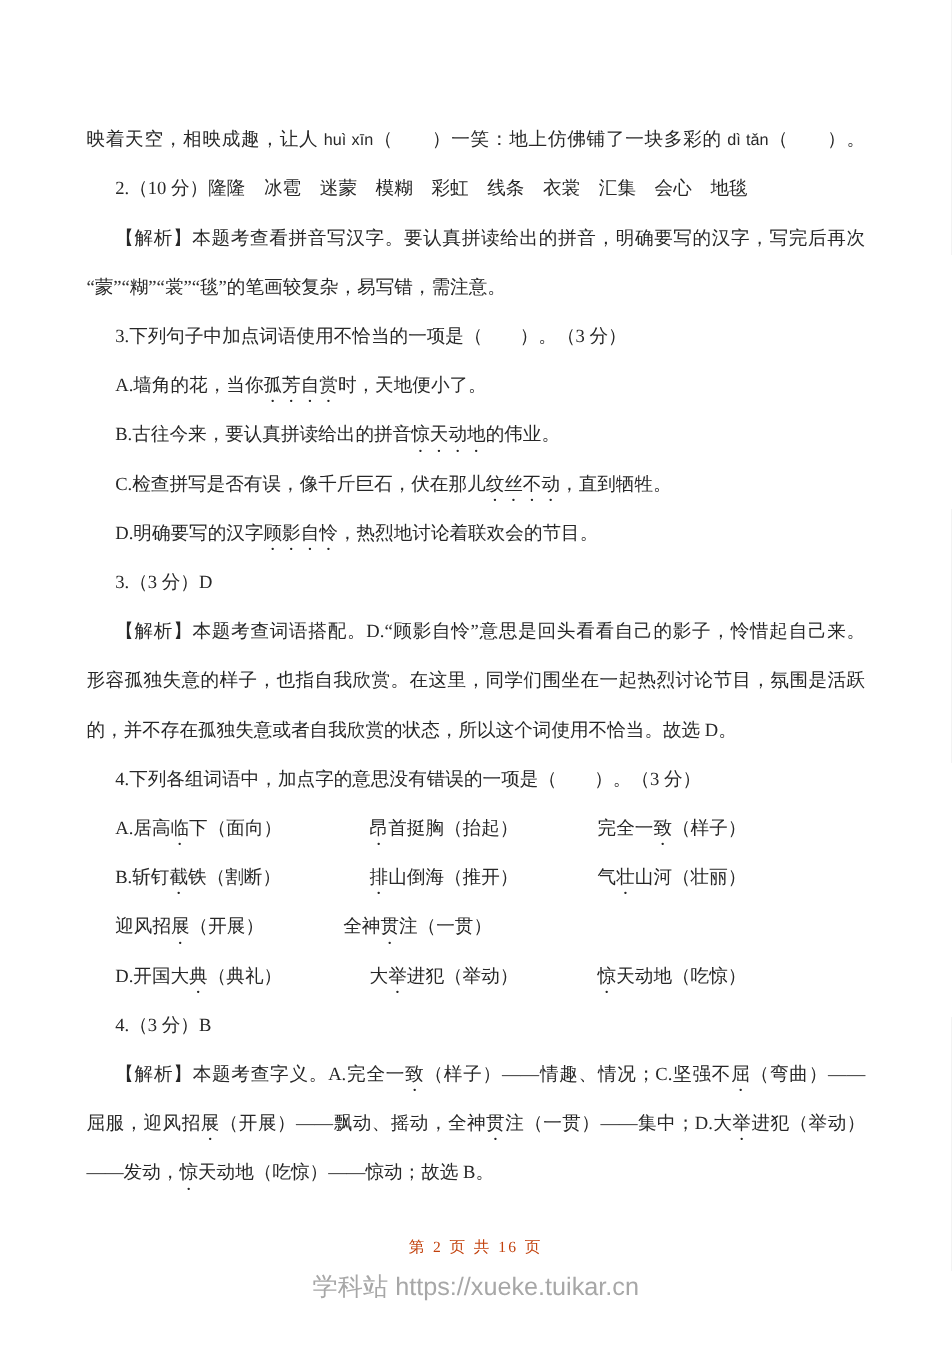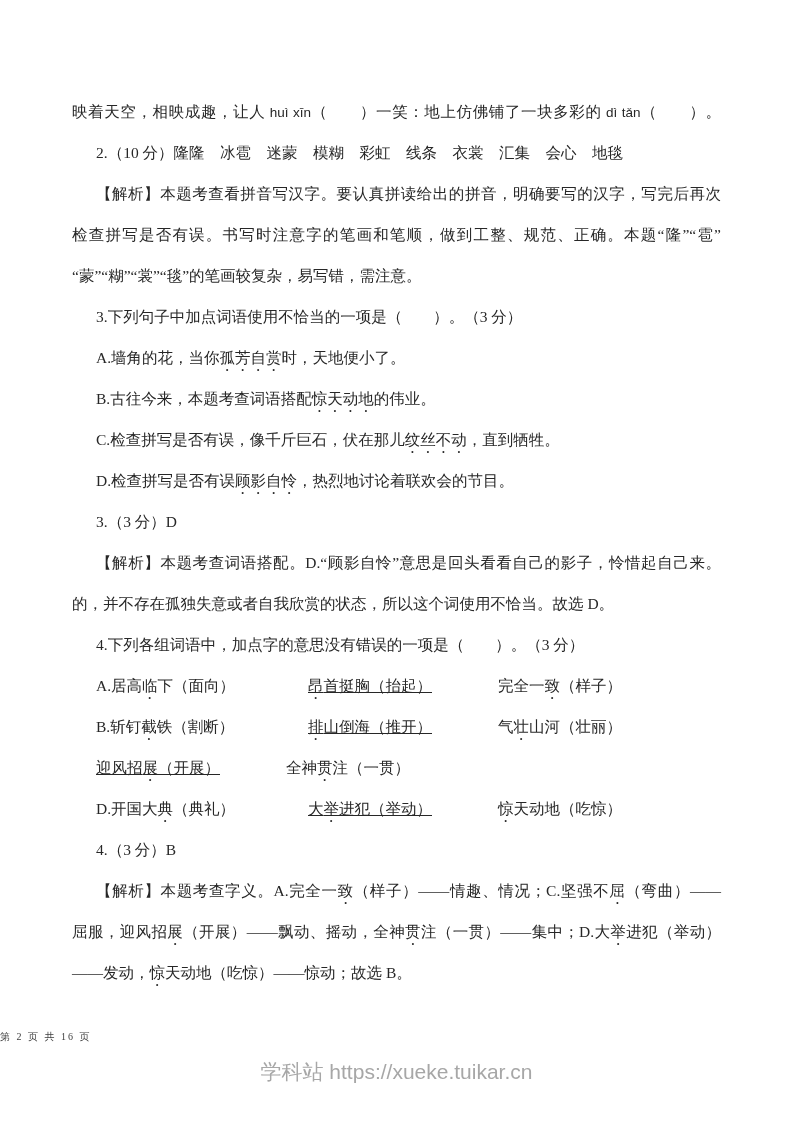--- a/index.html
+++ b/index.html
@@ -15,83 +15,84 @@
     overflow: hidden;
   }
   .content {
     position: absolute;
     top: 88px;
     left: 72px;
     width: 649px;
   }
   .line {
     height: 41px;
-    line-height: 48px;
+    line-height: 58px;
     white-space: nowrap;
     text-align: left;
   }
   .line.indent { text-indent: 24px; }
   .line.jl {
     white-space: normal;
     text-align: justify;
     text-align-last: justify;
     text-justify: inter-ideograph;
   }
   .line.cols { display: flex; padding-left: 24px; text-indent: 0; }
   .col  { display: inline-block; }
   .col0 { width: 212px; }
-  .col1 { width: 190px; text-decoration: underline; }
+  .col1 { width: 190px; }
   .col2 { flex: 1; }
   .seg-em {
     -webkit-text-emphasis: filled dot;
     -webkit-text-emphasis-position: under;
     text-emphasis: filled dot;
     text-emphasis-position: under right;
   }
   .seg-pinyin {
     font-family: "Liberation Sans", "DejaVu Sans", sans-serif;
     font-size: 13.5px;
   }
   .footer {
     position: absolute;
     top: 1030px;
     left: 0;
     width: 100%;
-    font-size: 10px;
+    text-align: center;
+    font-size: 13px;
     letter-spacing: 2px;
-    color: #404040;
+    color: #c2410c;
   }
   .watermark {
     position: absolute;
     top: 1058px;
     left: 0;
     width: 100%;
     text-align: center;
     font-family: "Liberation Sans", "DejaVu Sans", sans-serif;
     font-size: 21px;
     color: #a7a7a7;
   }
 </style>
 </head>
 <body>
 
 <div class="page">
   <div class="content">
       <div class="line jl"><span>映着天空，相映成趣，让人 </span><span class="seg-pinyin">huì xīn</span><span>（　　）一笑：地上仿佛铺了一块多彩的 </span><span class="seg-pinyin">dì tǎn</span><span>（　　）。</span></div>
       <div class="line indent"><span>2.（10 分）隆隆　冰雹　迷蒙　模糊　彩虹　线条　衣裳　汇集　会心　地毯</span></div>
       <div class="line indent jl"><span>【解析】本题考查看拼音写汉字。要认真拼读给出的拼音，明确要写的汉字，写完后再次</span></div>
-      <div class="line jl"><span>检查拼写是否有误。书写时注意字的笔画和笔顺，做到工整、规范、正确。本题“隆”“雹”</span></div>
       <div class="line"><span>“蒙”“糊”“裳”“毯”的笔画较复杂，易写错，需注意。</span></div>
       <div class="line indent"><span>3.下列句子中加点词语使用不恰当的一项是（　　）。（3 分）</span></div>
       <div class="line indent"><span>A.墙角的花，当你</span><span class="seg-em">孤芳自赏</span><span>时，天地便小了。</span></div>
-      <div class="line indent"><span>B.古往今来，本题考查词语搭配</span><span class="seg-em">惊天动地</span><span>的伟业。</span></div>
+      <div class="line indent"><span>B.古往今来，要认真拼读给出的拼音</span><span class="seg-em">惊天动地</span><span>的伟业。</span></div>
       <div class="line indent"><span>C.检查拼写是否有误，像千斤巨石，伏在那儿</span><span class="seg-em">纹丝不动</span><span>，直到牺牲。</span></div>
-      <div class="line indent"><span>D.检查拼写是否有误</span><span class="seg-em">顾影自怜</span><span>，热烈地讨论着联欢会的节目。</span></div>
+      <div class="line indent"><span>D.明确要写的汉字</span><span class="seg-em">顾影自怜</span><span>，热烈地讨论着联欢会的节目。</span></div>
       <div class="line indent"><span>3.（3 分）D</span></div>
       <div class="line indent jl"><span>【解析】本题考查词语搭配。D.“顾影自怜”意思是回头看看自己的影子，怜惜起自己来。</span></div>
+      <div class="line jl"><span>形容孤独失意的样子，也指自我欣赏。在这里，同学们围坐在一起热烈讨论节目，氛围是活跃</span></div>
       <div class="line"><span>的，并不存在孤独失意或者自我欣赏的状态，所以这个词使用不恰当。故选 D。</span></div>
       <div class="line indent"><span>4.下列各组词语中，加点字的意思没有错误的一项是（　　）。（3 分）</span></div>
       <div class="line cols">
         <span class="col col0"><span>A.居高</span><span class="seg-em">临</span><span>下（面向）</span></span>
         <span class="col col1"><span class="seg-em">昂</span><span>首挺胸（抬起）</span></span>
         <span class="col col2"><span>完全一</span><span class="seg-em">致</span><span>（样子）</span></span>
       </div>
       <div class="line cols">
         <span class="col col0"><span>B.斩钉</span><span class="seg-em">截</span><span>铁（割断）</span></span>
         <span class="col col1"><span class="seg-em">排</span><span>山倒海（推开）</span></span>

